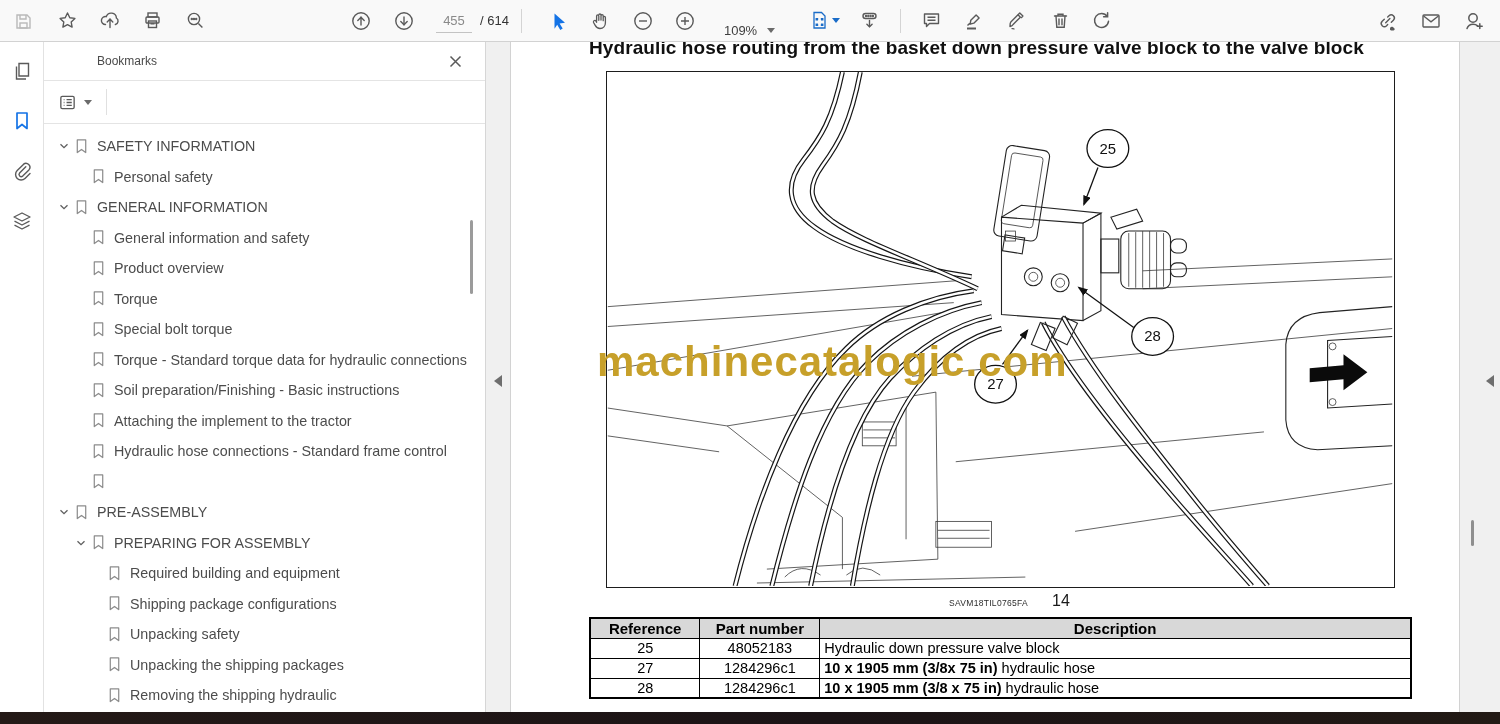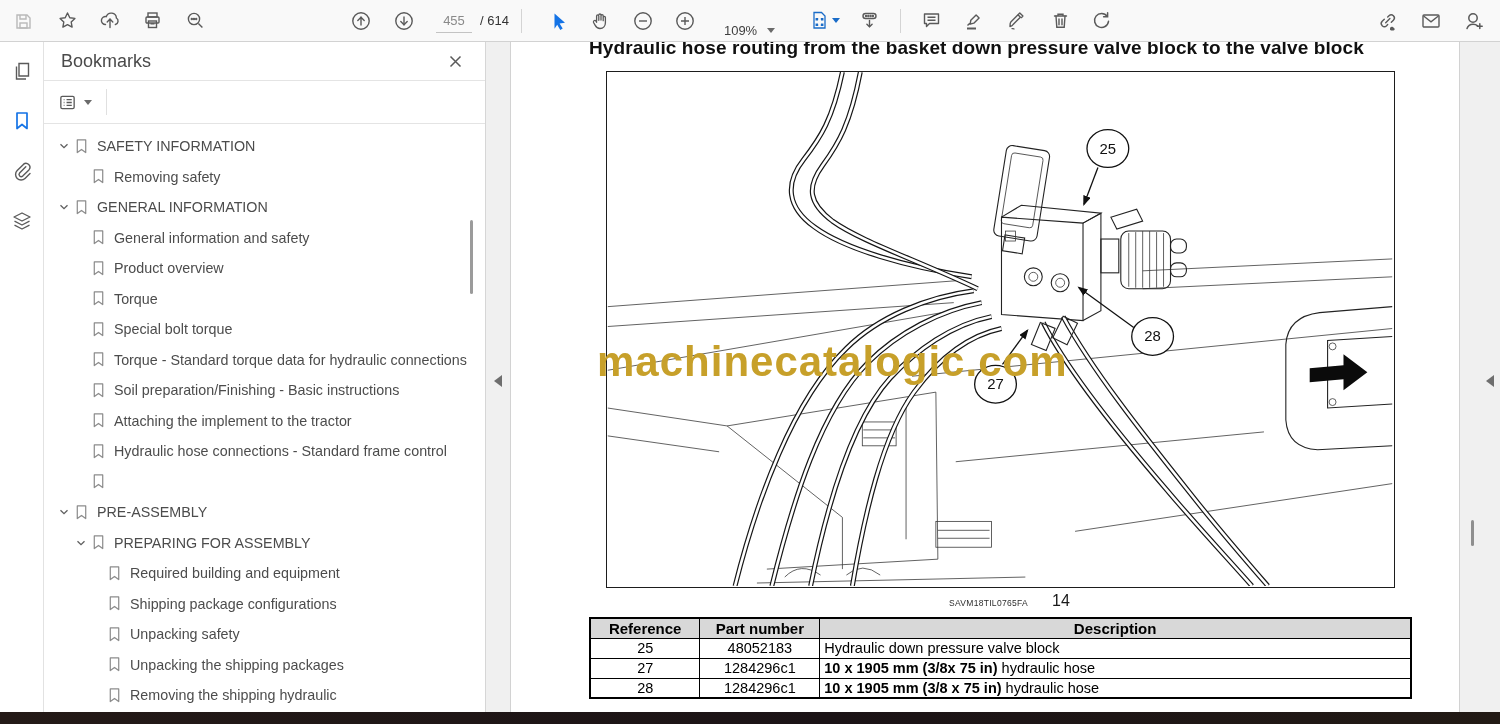--- a/index.html
+++ b/index.html
@@ -44,21 +44,21 @@
 
   
   .bm-panel {
     position:absolute; left:44px; top:42px; bottom:12px; width:442px;
     background:#ffffff; border-right:1px solid #d6d6d6; overflow:hidden;
   }
   .panel-header {
     height:39px; display:flex; align-items:center; justify-content:space-between;
     padding:0 18px 0 17px; border-bottom:1px solid #e4e4e4;
   }
-  .panel-title { font-size:18px; color:#4a4a4a; }
+  .panel-title { font-size:12px; color:#4a4a4a;margin-left:36px; }
   .panel-options {
     height:43px; display:flex; align-items:center; padding:0 14px; border-bottom:1px solid #e4e4e4;
   }
   .opt-group { display:flex; align-items:center; gap:7px; cursor:pointer; }
   .opt-vsep { width:1px; height:26px; background:#e0e0e0; margin-left:14px; }
   .bm-rows { padding-top:7px; position:relative; }
   .bm-row { display:flex; align-items:center; height:30.5px; cursor:pointer; white-space:nowrap; overflow:hidden; }
   .bm-row .chev { width:20px; display:flex; justify-content:center; flex:0 0 auto; }
   .bm-row .bm-ico { width:23px; display:flex; flex:0 0 auto; }
   .bm-label { font-size:14.3px; color:#4c4c4c; }
@@ -345,21 +345,21 @@
           </span>
         <span class="bm-label">SAFETY INFORMATION</span>
       </div>
       <div class="bm-row lvl1">
         <span class="chev"></span>
         <span class="bm-ico">
             <svg width="15" height="17" viewBox="0 0 16 17">
               <path d="M3.5 1.5h9V15L8 11.6 3.5 15z" fill="none" stroke="#8c8c8c" stroke-width="1.3" stroke-linejoin="round"></path>
             </svg>
           </span>
-        <span class="bm-label">Removing safety</span>
+        <span class="bm-label">Personal safety</span>
       </div>
       <div class="bm-row lvl0">
         <span class="chev">
             <svg width="12" height="12" viewBox="0 0 12 12">
               <path d="M2.5 4.2l3.5 3.5 3.5-3.5" fill="none" stroke="#5f5f5f" stroke-width="1.3"></path>
             </svg>
           </span>
         <span class="bm-ico">
             <svg width="15" height="17" viewBox="0 0 16 17">
               <path d="M3.5 1.5h9V15L8 11.6 3.5 15z" fill="none" stroke="#8c8c8c" stroke-width="1.3" stroke-linejoin="round"></path>

